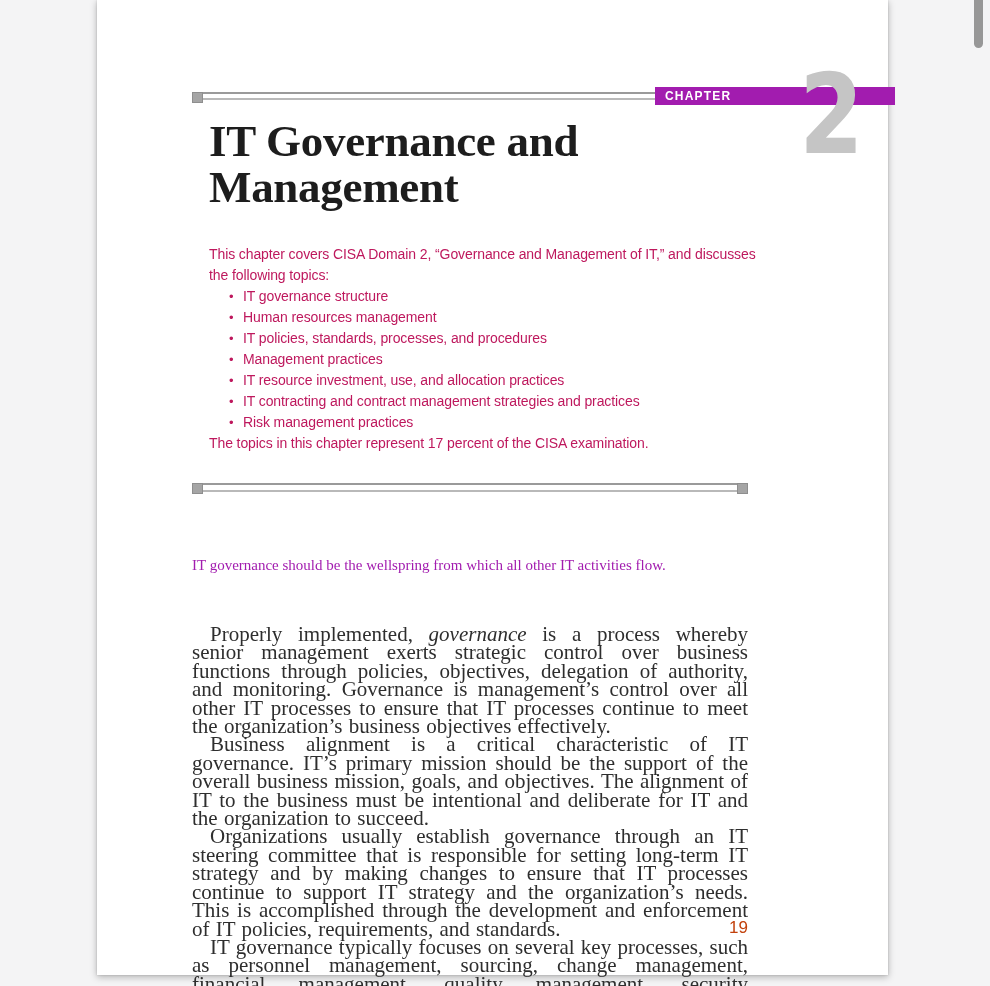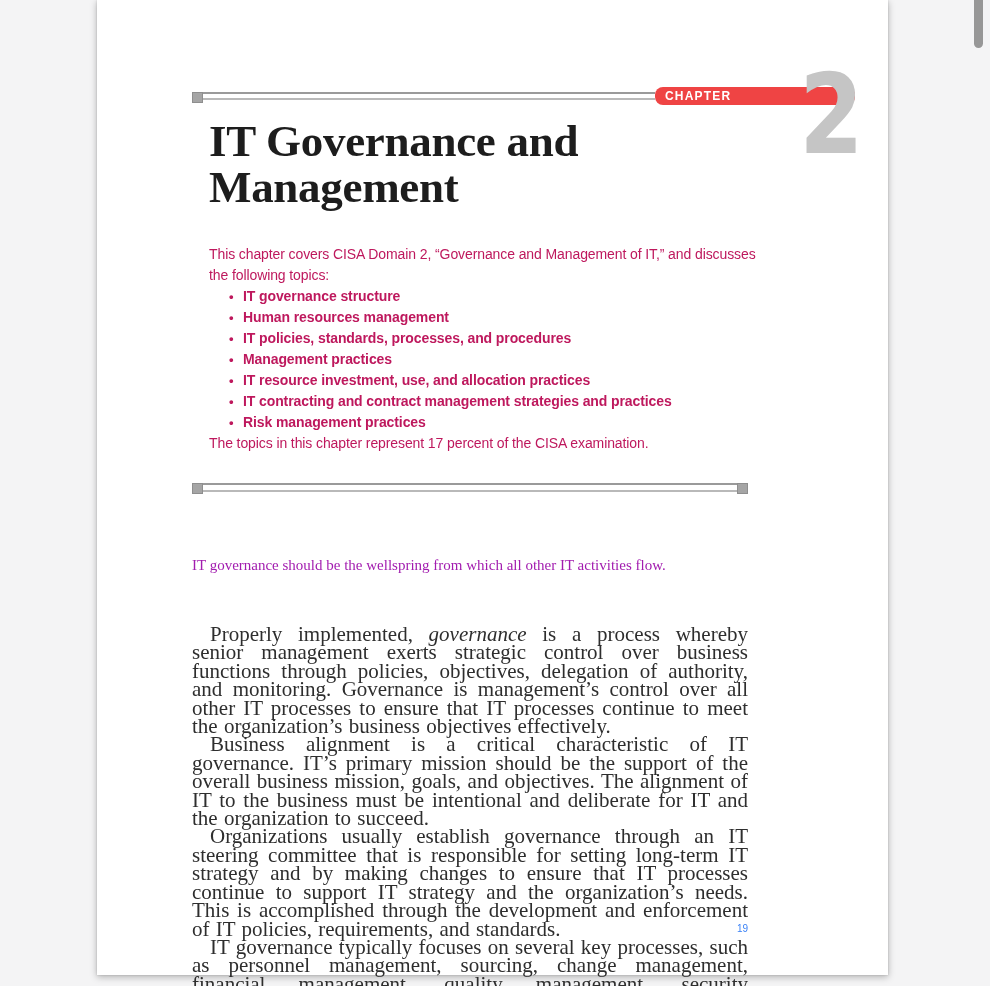--- a/index.html
+++ b/index.html
@@ -32,27 +32,26 @@
     content: "";
     position: absolute;
     left: 0; top: -2px;
     width: 9px; height: 9px;
     background: #a5a5a5;
     border: 1px solid #8e8e8e;
   }
   .chapter-bar {
     position: absolute;
     left: 558px; top: 87px;
-    width: 200px; height: 18px;
-    background: #ef4444;
+    width: 240px; height: 18px;
+    background: #a21caf;
     display: flex;
     align-items: center;
     padding-left: 10px;
     z-index: 2;
-    border-radius: 8px;
   }
   .chapter-bar span {
     color: #ffffff;
     font-weight: bold;
     font-size: 12px;
     letter-spacing: 1.2px;
     line-height: 1;
   }
   .chapter-number {
     position: absolute;
@@ -88,21 +87,21 @@
     font-family: "Liberation Sans", sans-serif;
     font-size: 14px;
     line-height: 21px;
     letter-spacing: -0.1px;
     color: #be185d;
   }
   .topics {
     list-style: none;
     padding-left: 34px;
   }
-  .topics li { position: relative; line-height: 21px; font-weight: bold; }
+  .topics li { position: relative; line-height: 21px; }
   .topics li::before {
     content: "\2022";
     position: absolute;
     left: -14px;
     font-size: 13px;
   }
 
   
   .rule-divider {
     position: absolute;
@@ -148,22 +147,22 @@
 
   
   .pagenum-row {
     position: absolute;
     left: 95px; top: 918px;
     width: 556px;
     text-align: right;
   }
   .pagenum-row span {
     font-family: "Liberation Sans", sans-serif;
-    font-size: 10px;
-    color: #3b82f6;
+    font-size: 17px;
+    color: #c2410c;
     text-align: right;
   }
 
   
   .scrollbar-thumb {
     position: absolute;
     left: 974px; top: -4px;
     width: 9px; height: 52px;
     border-radius: 5px;
     background: #979797;

